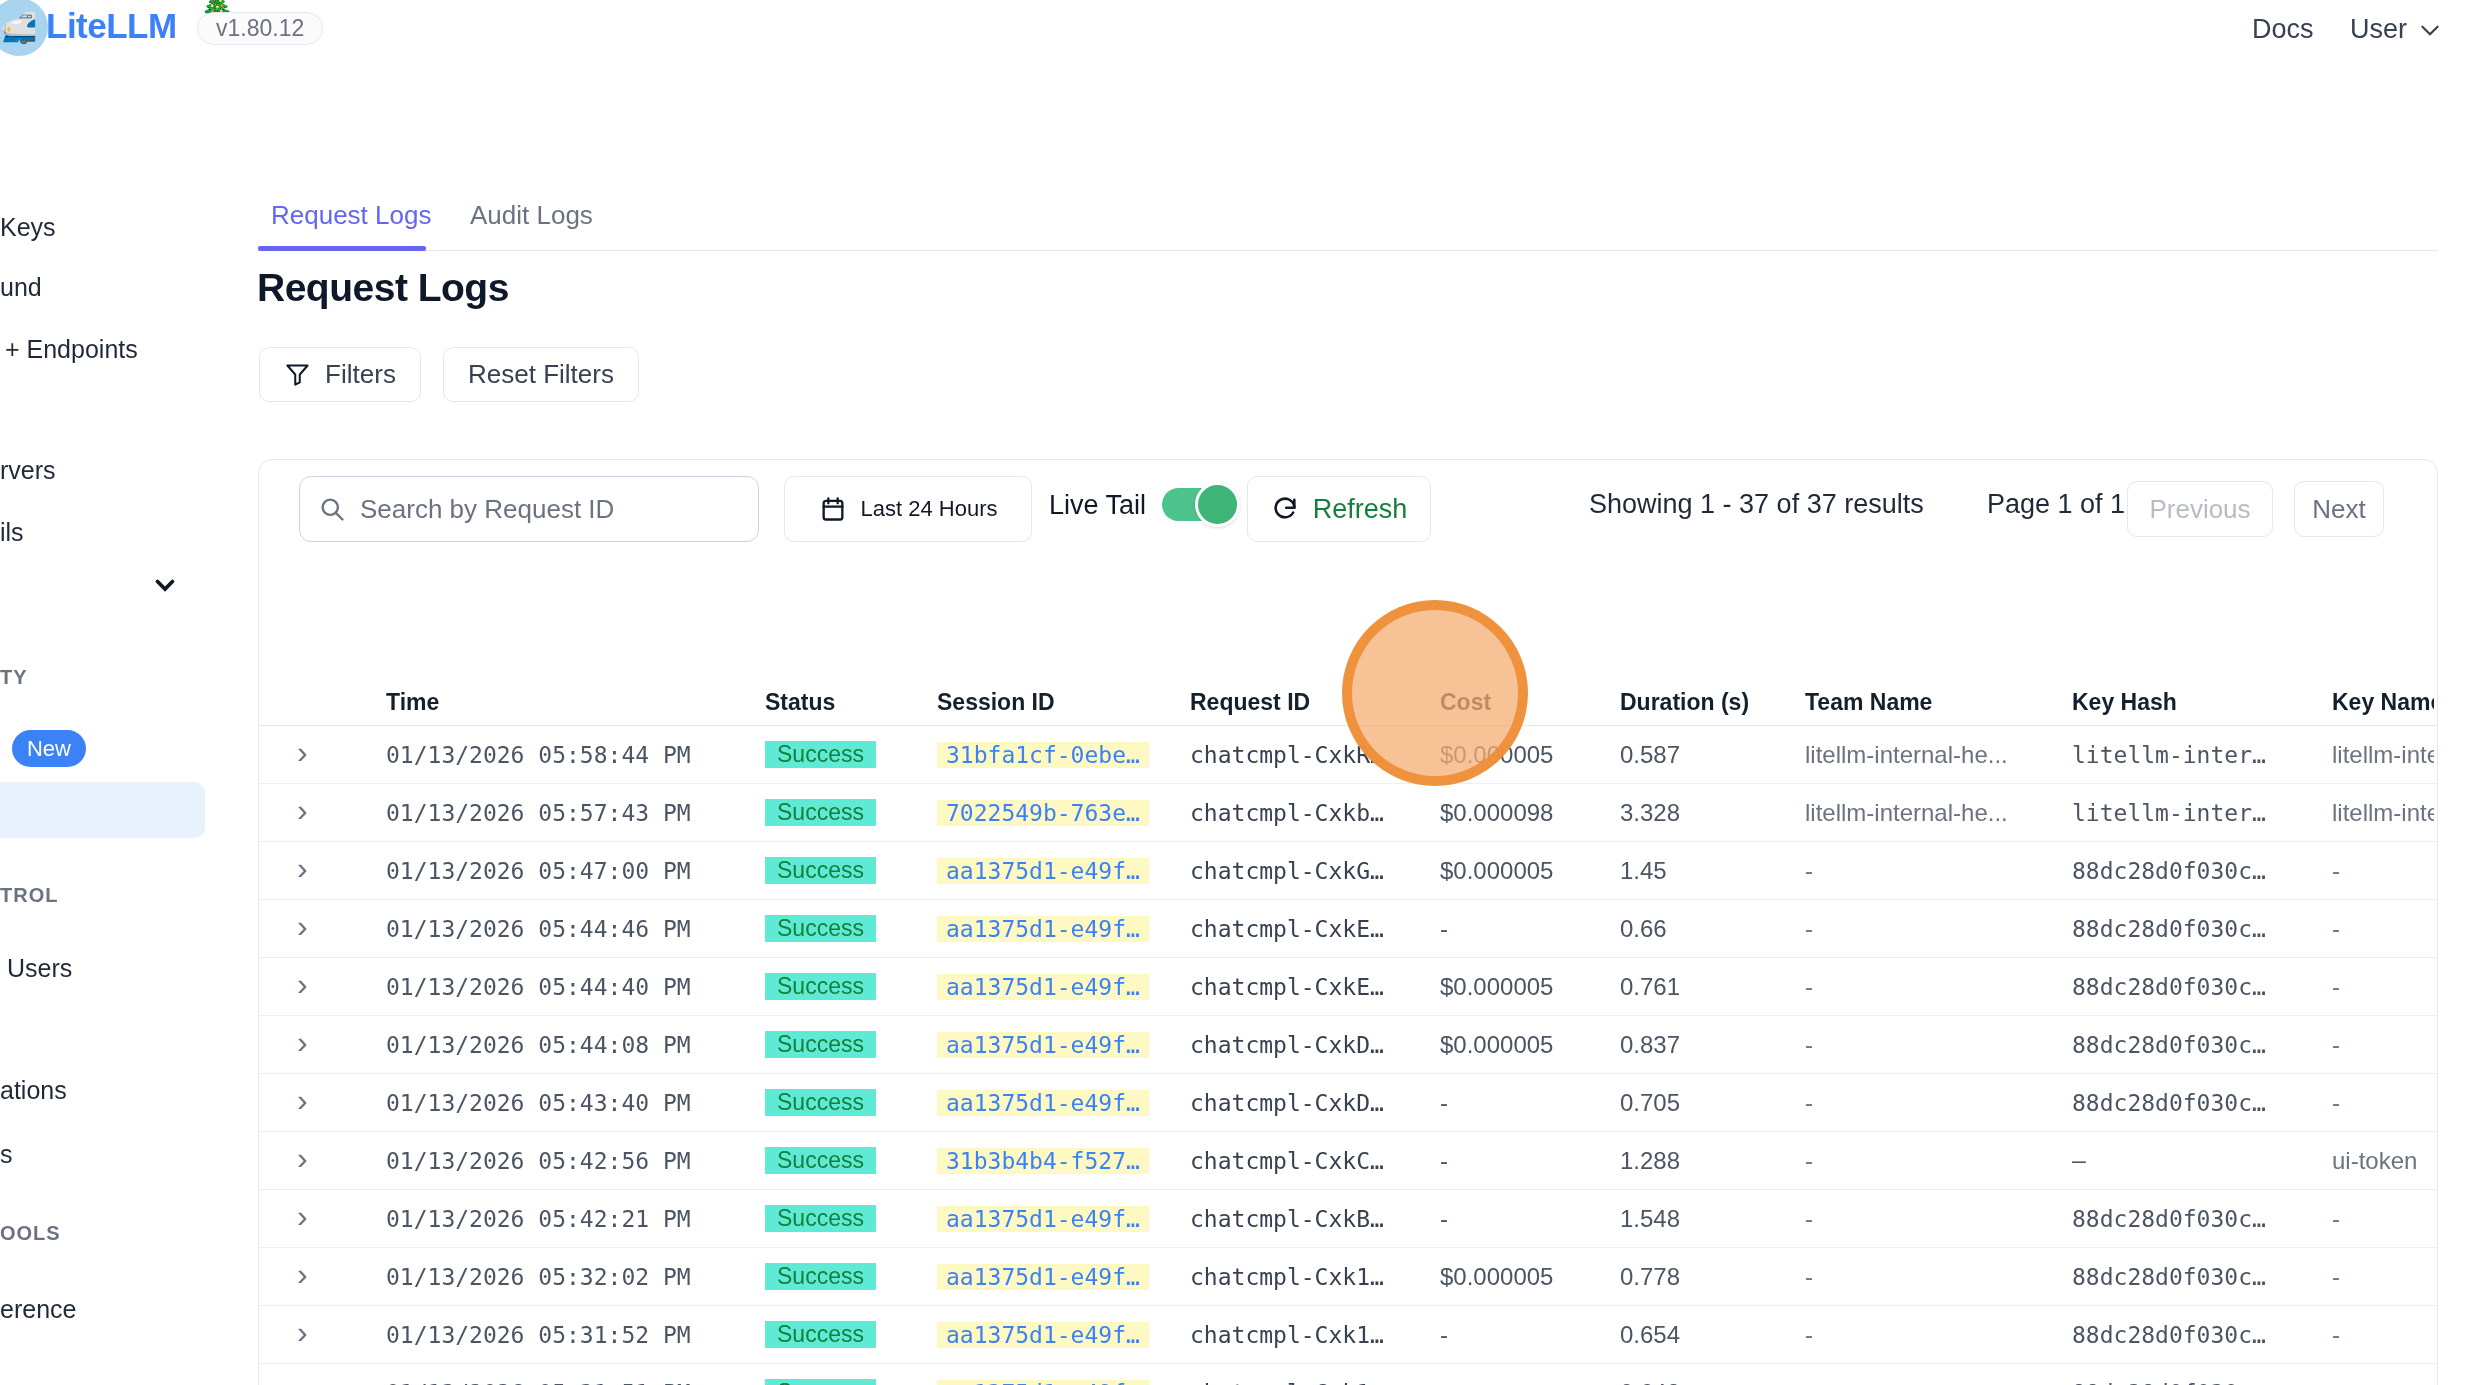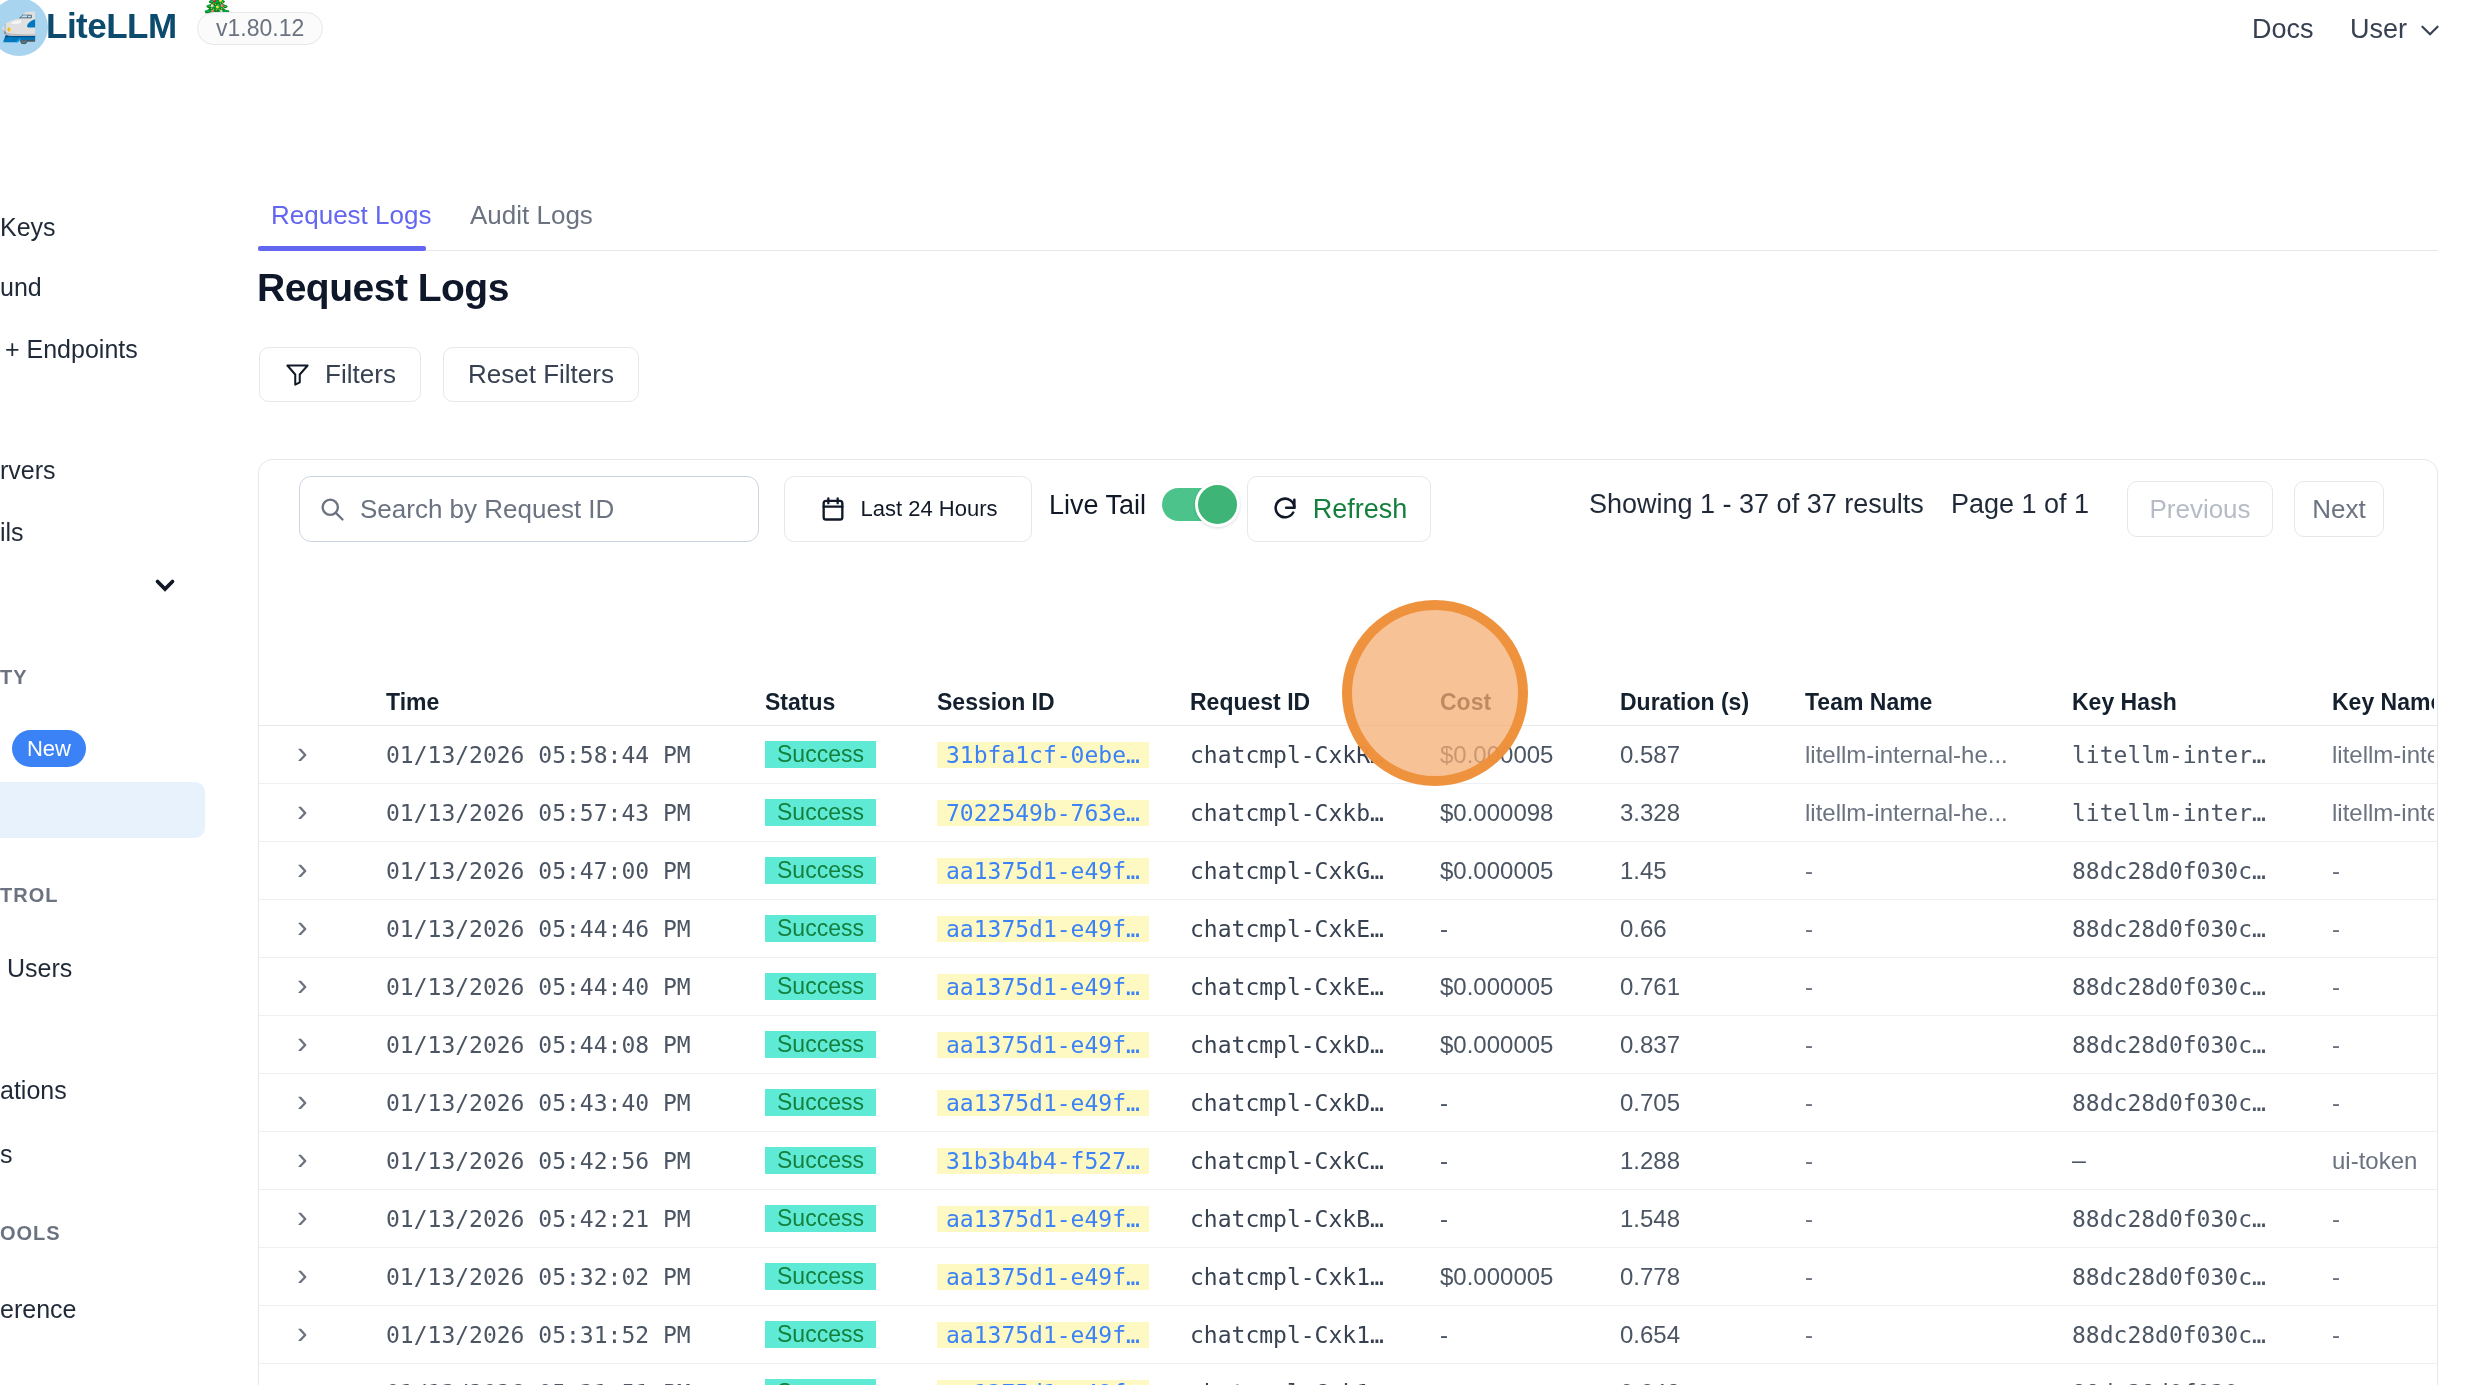--- a/index.html
+++ b/index.html
@@ -4,21 +4,21 @@
 <style>
   * { margin:0; padding:0; box-sizing:border-box; }
   html,body { width:2477px; height:1385px; overflow:hidden; background:#fff;
     font-family:"Liberation Sans", sans-serif; color:#1f2937; }
   .mono { font-family:"DejaVu Sans Mono", monospace; }
 
   
   .topbar { position:absolute; left:0; top:0; width:2477px; height:64px; background:#fff; z-index:5; }
   .logo-avatar { position:absolute; left:-10px; top:-2px; width:58px; height:58px; border-radius:50%;
     background:#a8d4f0; display:flex; align-items:center; justify-content:center; font-size:30px; overflow:hidden; }
-  .brand { position:absolute; left:46px; top:6px; font-size:35px; font-weight:700; color:#0c4a6e; letter-spacing:-0.5px; }
+  .brand { position:absolute; left:46px; top:6px; font-size:35px; font-weight:700; color:#3b82f6; letter-spacing:-0.5px; }
   .version-badge { position:absolute; left:197px; top:12px; height:33px; padding:0 18px; border:1px solid #e5e7eb;
     border-radius:17px; background:#fbfbfb; color:#6b7280; font-size:23px; display:flex; align-items:center; }
   .tree-decoration { position:absolute; left:200px; top:-12px; font-size:27px; }
   .topnav-docs { position:absolute; left:2252px; top:14px; font-size:27px; color:#374151; }
   .topnav-user { position:absolute; left:2350px; top:14px; font-size:27px; color:#374151; display:flex; align-items:center; gap:10px; }
 
   
   .sidebar { position:absolute; left:0; top:64px; width:230px; height:1321px; background:#fff; z-index:4; }
   .side-item { position:absolute; left:0; font-size:25px; color:#1f2937; white-space:nowrap; }
   .side-section { position:absolute; left:0; font-size:20px; font-weight:700; color:#6b7280; letter-spacing:1px; white-space:nowrap; }
@@ -51,21 +51,21 @@
   .search-box input { border:none; outline:none; font-size:26px; color:#374151; width:100%;
     font-family:"Liberation Sans", sans-serif; }
   .search-box input::placeholder { color:#6b7280; }
   .range-btn { position:absolute; left:525px; top:16px; width:248px; height:66px; font-size:22px; color:#111827; }
   .livetail-label { position:absolute; left:790px; top:30px; font-size:27px; font-weight:500; color:#111827; }
   .toggle { position:absolute; left:903px; top:28px; width:72px; height:33px; border-radius:17px; background:#4cc38a; }
   .toggle .knob { position:absolute; right:-6px; top:-6px; width:45px; height:45px; border-radius:50%;
     background:#3eb576; border:3px solid #fff; box-shadow:0 1px 3px rgba(0,0,0,.15); }
   .refresh-btn { position:absolute; left:988px; top:16px; width:184px; height:66px; font-size:27px; color:#15803d; }
   .results-info { position:absolute; left:1330px; top:29px; font-size:27px; font-weight:500; color:#1f2937; }
-  .page-info { position:absolute; left:1692px; top:29px; font-size:27px; font-weight:500; color:#1f2937; }
+  .page-info { position:absolute; left:1728px; top:29px; font-size:27px; font-weight:500; color:#1f2937; }
   .prev-btn { position:absolute; left:1868px; top:21px; width:146px; height:56px; font-size:26px; color:#b6bcc6; }
   .next-btn { position:absolute; left:2035px; top:21px; width:90px; height:56px; font-size:26px; color:#6b7280; }
 
   .banner { position:absolute; left:6px; top:112px; width:2168px; height:66px; background:#f0fdf4;
     border-radius:10px; display:flex; align-items:center; justify-content:space-between; padding:0 30px; }
   .banner-text { font-size:27px; color:#2f9e57; }
   .banner-stop { font-size:27px; color:#2f9e57; cursor:pointer; }
 
   
   .table { position:absolute; left:0; top:220px; width:2178px; }

